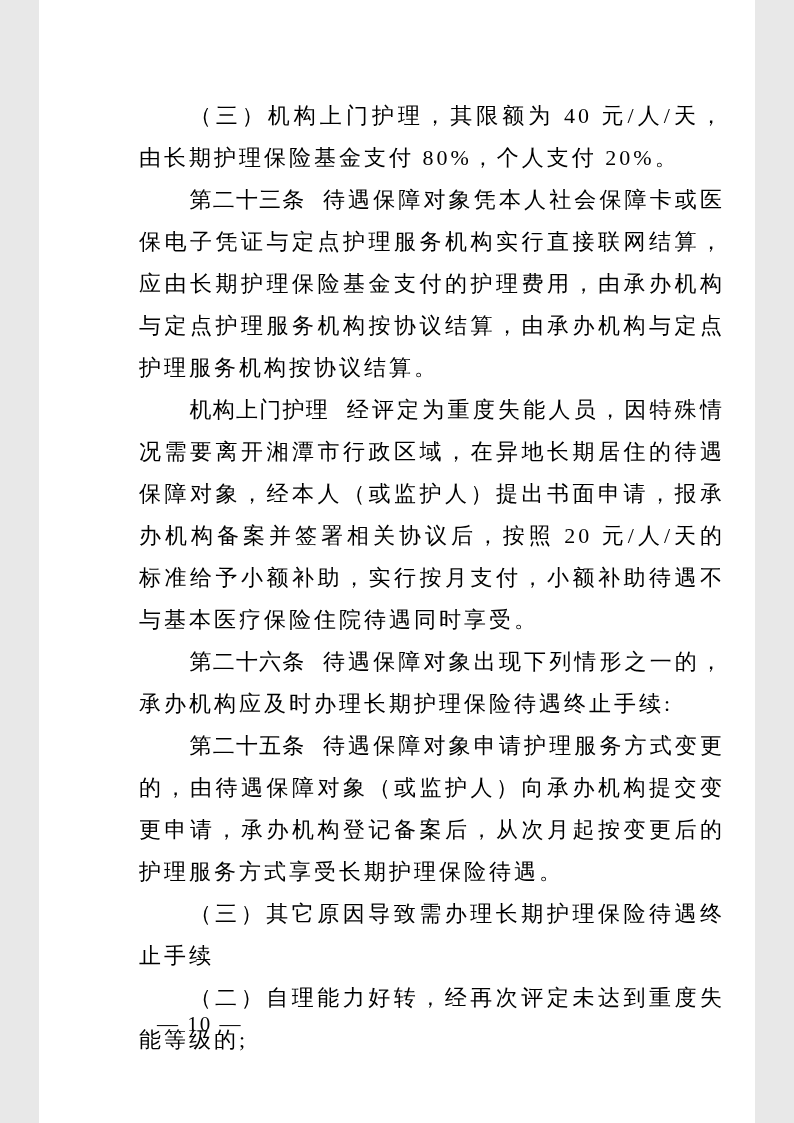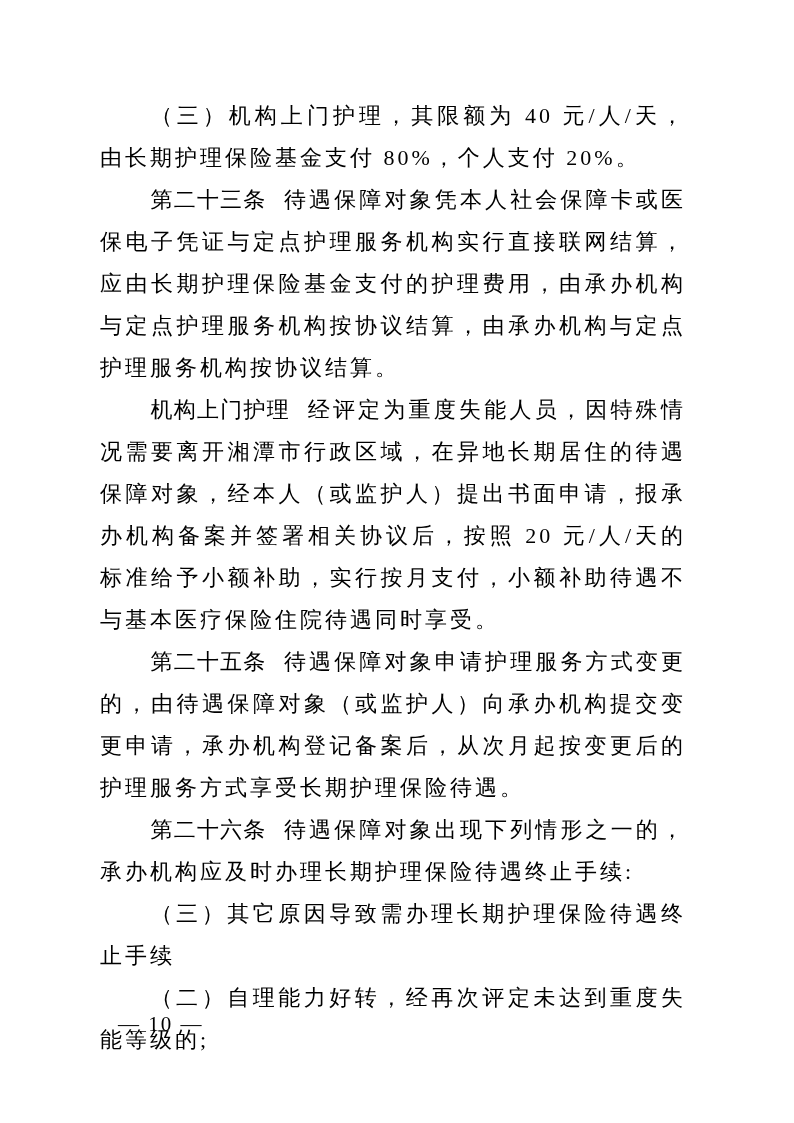--- a/index.html
+++ b/index.html
@@ -2,21 +2,21 @@
 <html><head>
 <meta charset="utf-8">
 <style>
   html, body {
     margin: 0;
     padding: 0;
     background: #e8e8e8;
   }
   .page {
     position: relative;
-    width: 794px;
+    width: 716px;
     height: 1123px;
     margin: 0 auto;
     background: #ffffff;
     overflow: hidden;
     font-family: "Liberation Serif", "DejaVu Serif", serif;
     color: #000000;
   }
   .content {
     position: absolute;
     left: 100px;
@@ -63,25 +63,25 @@
 
     <p>
       <span class="clause-lead">第二十三条</span><span>待遇保障对象凭本人社会保障卡或医保电子凭证与定点护理服务机构实行直接联网结算，应由长期护理保险基金支付的护理费用，由承办机构与定点护理服务机构按协议结算，由承办机构与定点护理服务机构按协议结算。</span>
     </p>
 
     <p>
       <span class="clause-lead">机构上门护理</span><span>经评定为重度失能人员，因特殊情况需要离开湘潭市行政区域，在异地长期居住的待遇保障对象，经本人（或监护人）提出书面申请，报承办机构备案并签署相关协议后，按照 20 元/人/天的标准给予小额补助，实行按月支付，小额补助待遇不与基本医疗保险住院待遇同时享受。</span>
     </p>
 
     <p>
-      <span class="clause-lead">第二十五条</span><span>待遇保障对象申请护理服务方式变更的，由待遇保障对象（或监护人）向承办机构提交变更申请，承办机构登记备案后，从次月起按变更后的护理服务方式享受长期护理保险待遇。</span>
+      <span class="clause-lead">第二十六条</span><span>待遇保障对象出现下列情形之一的，承办机构应及时办理长期护理保险待遇终止手续:</span>
     </p>
 
     <p>
-      <span class="clause-lead">第二十六条</span><span>待遇保障对象出现下列情形之一的，承办机构应及时办理长期护理保险待遇终止手续:</span>
+      <span class="clause-lead">第二十五条</span><span>待遇保障对象申请护理服务方式变更的，由待遇保障对象（或监护人）向承办机构提交变更申请，承办机构登记备案后，从次月起按变更后的护理服务方式享受长期护理保险待遇。</span>
     </p>
 
 
     <p>
       <span class="clause-lead"></span><span>（三）其它原因导致需办理长期护理保险待遇终止手续</span>
     </p>
 
     <p>
       <span class="clause-lead"></span><span>（二）自理能力好转，经再次评定未达到重度失能等级的;</span>
     </p>

